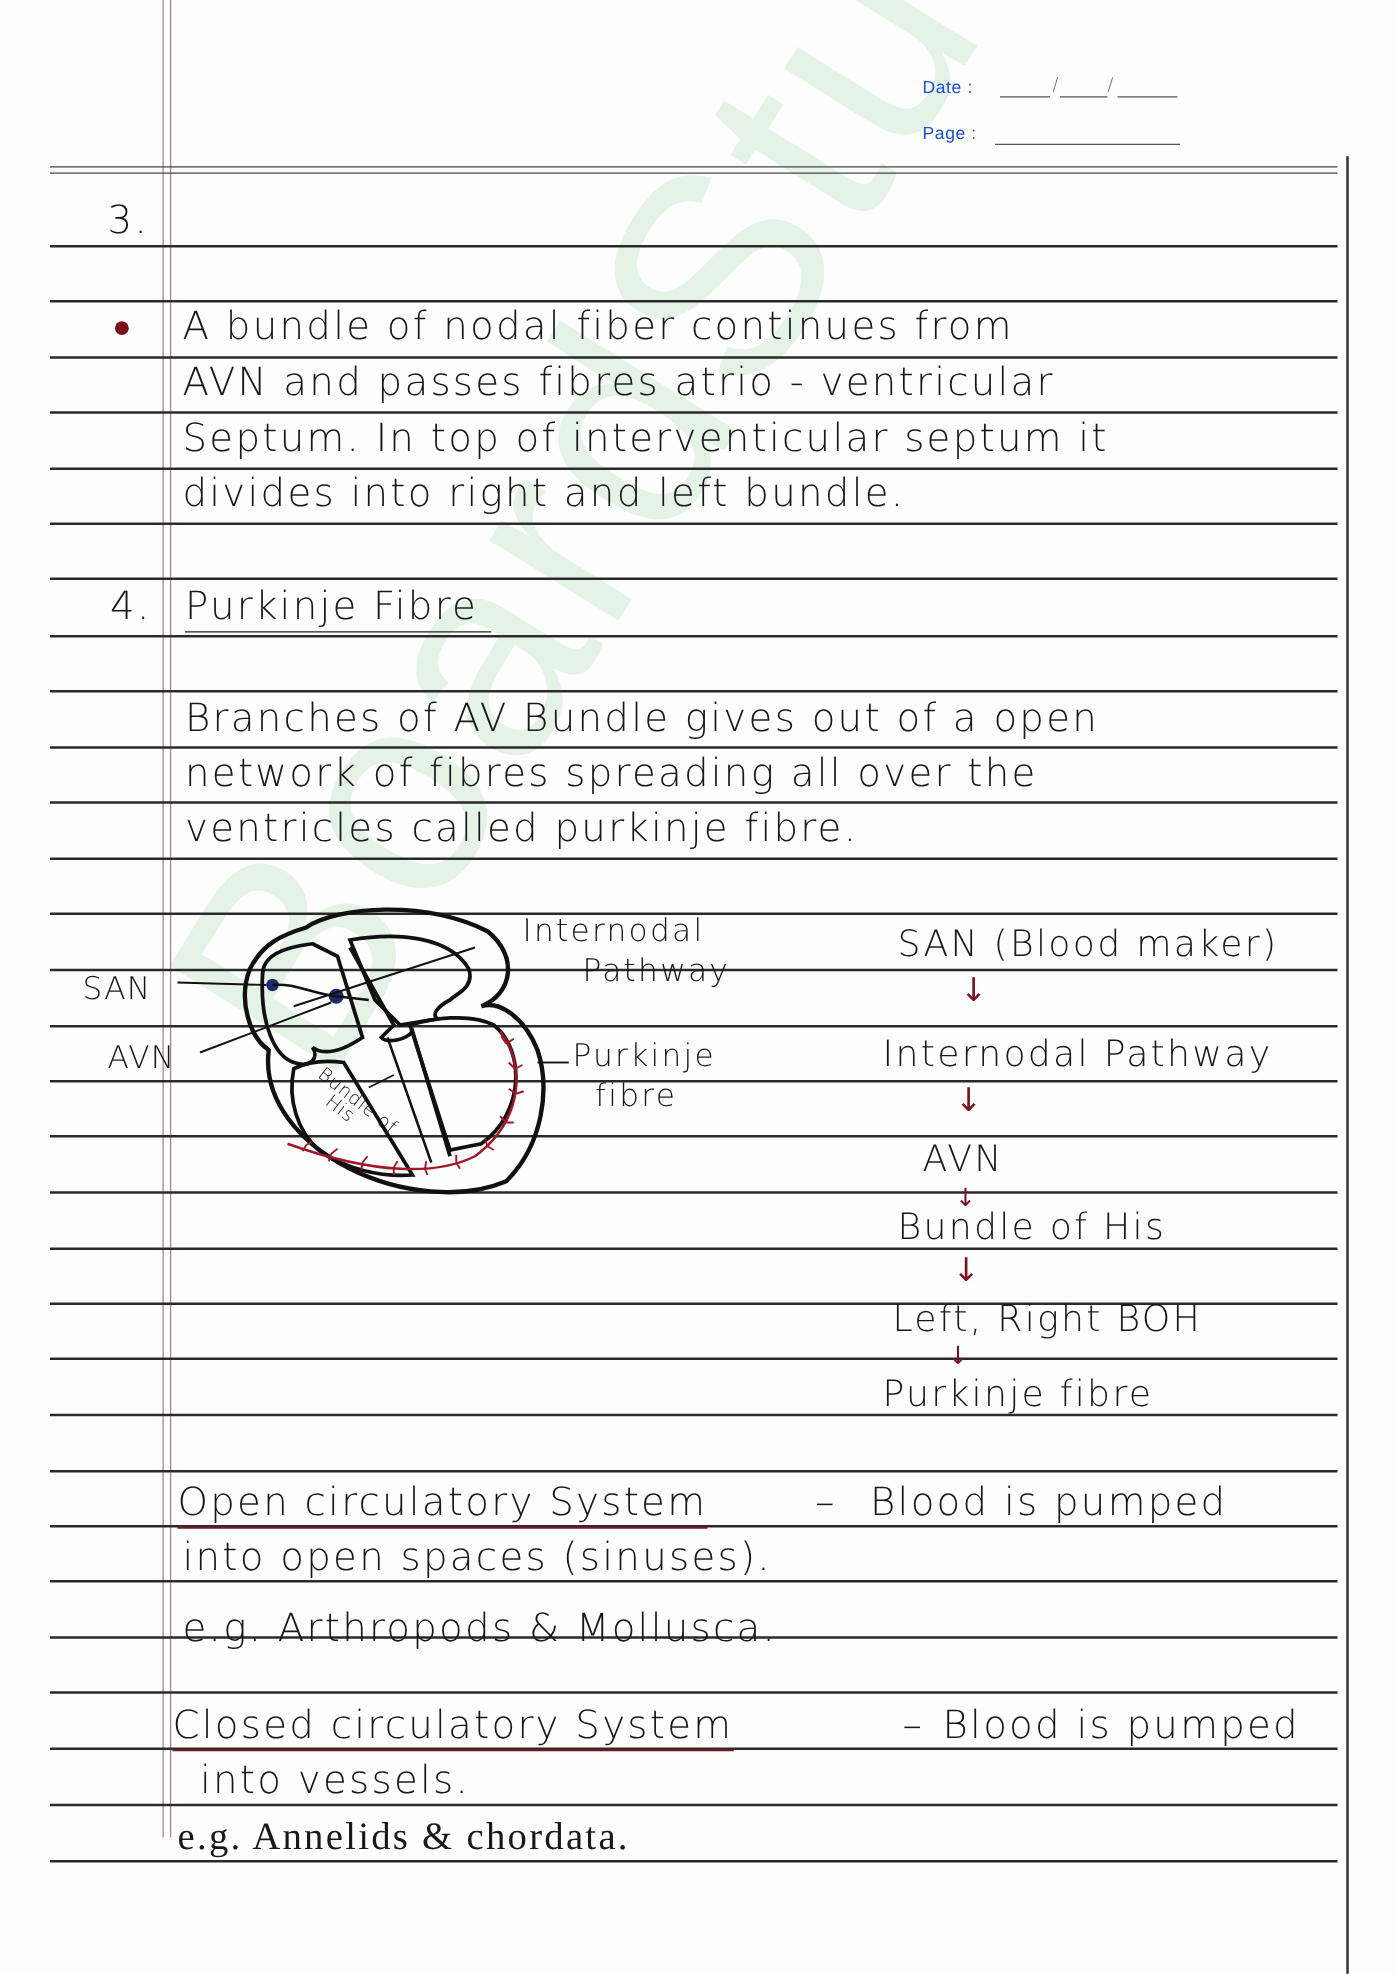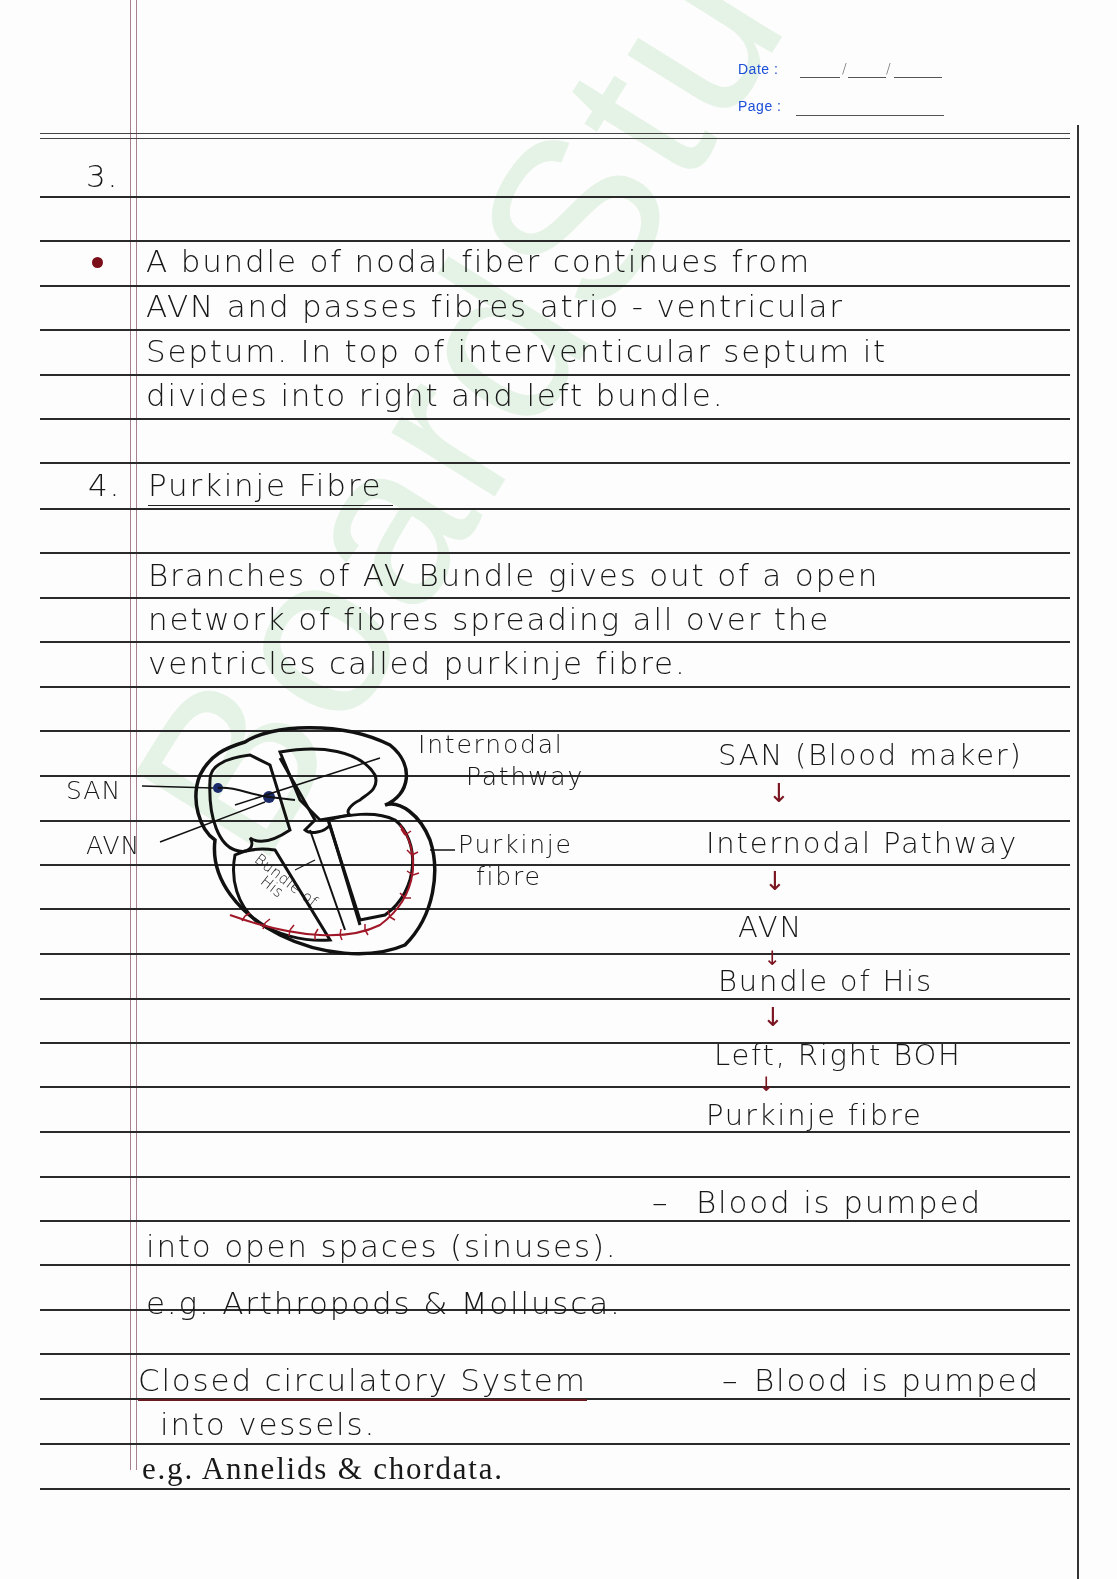--- a/index.html
+++ b/index.html
@@ -161,20 +161,21 @@
   <div class="hw lg" style="left:706px; top:826px;">Internodal Pathway</div>
   <div class="arrow" style="left:764px; top:866px;">↓</div>
   <div class="hw lg" style="left:738px; top:910px;">AVN</div>
   <div class="arrow" style="left:764px; top:946px; font-size:20px;">↓</div>
   <div class="hw lg" style="left:718px; top:964px;">Bundle of His</div>
   <div class="arrow" style="left:762px; top:1002px;">↓</div>
   <div class="hw lg" style="left:714px; top:1038px;">Left, Right BOH</div>
   <div class="arrow" style="left:758px; top:1072px; font-size:20px;">↓</div>
   <div class="hw lg" style="left:706px; top:1098px;">Purkinje fibre</div>
 
+  <div class="hw xl ul-red" style="left:142px; top:1184px;">Open circulatory System</div>
   <div class="hw xl" style="left:652px; top:1184px;">–</div>
   <div class="hw xl" style="left:696px; top:1184px;">Blood  is  pumped</div>
   <div class="hw xl" style="left:146px; top:1228px;">into  open  spaces  (sinuses).</div>
   <div class="hw xl" style="left:146px; top:1272px;margin-top:13px;">e.g.  Arthropods  &amp;  Mollusca.</div>
 
   <div class="hw xl ul-red" style="left:138px; top:1362px;">Closed  circulatory  System</div>
   <div class="hw xl" style="left:722px; top:1362px;">–</div>
   <div class="hw xl" style="left:754px; top:1362px;">Blood  is  pumped</div>
   <div class="hw xl" style="left:160px; top:1406px;">into  vessels.</div>
   <div class="hw xl" style="left:142px; top:1451px;font-family:Liberation Serif, serif;">e.g.  Annelids  &amp;  chordata.</div>

